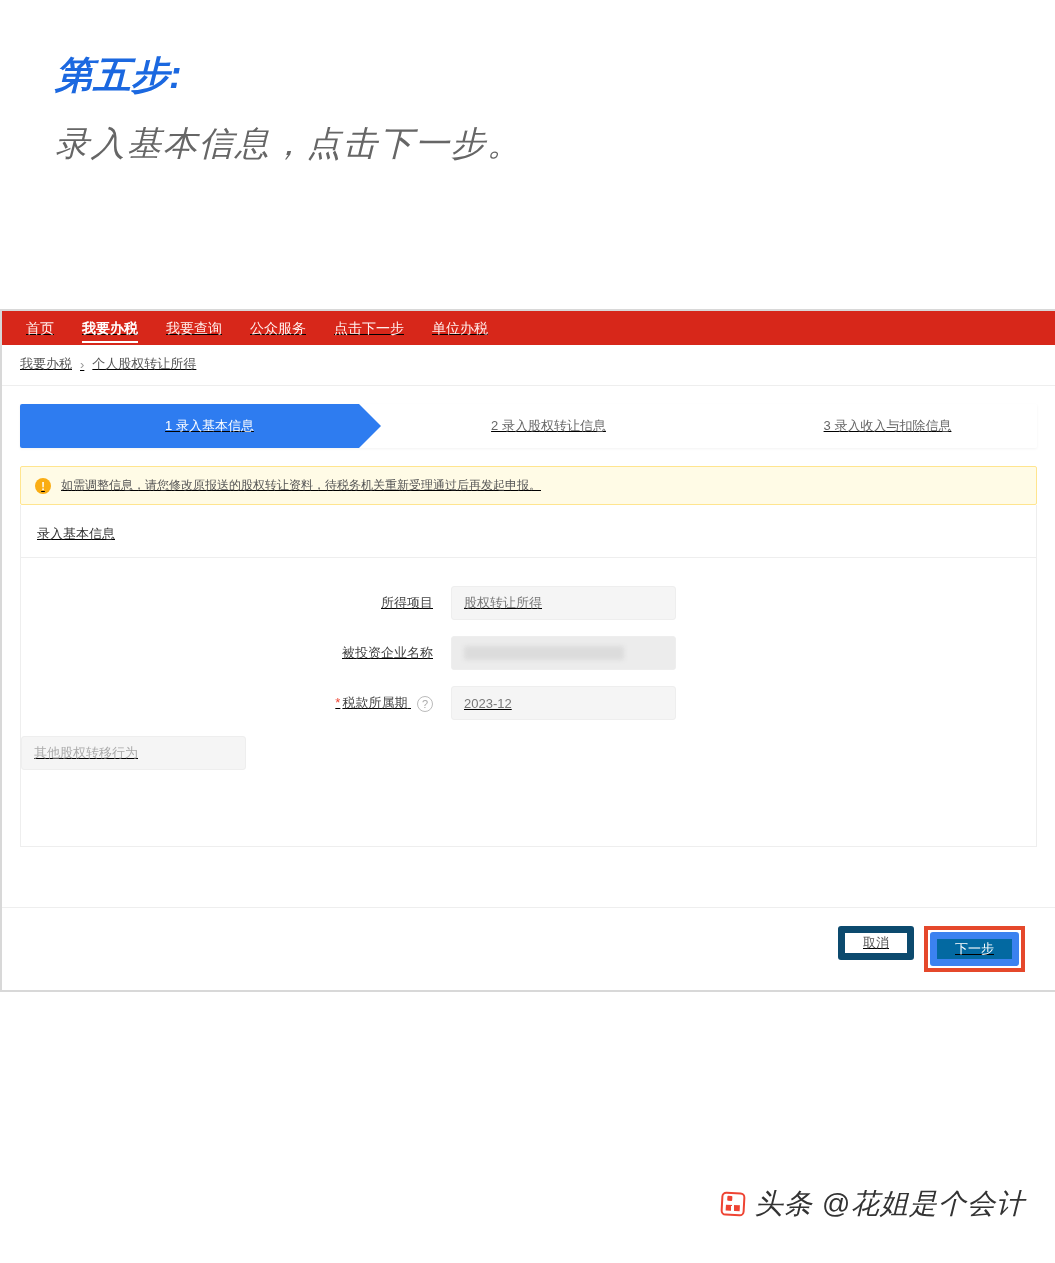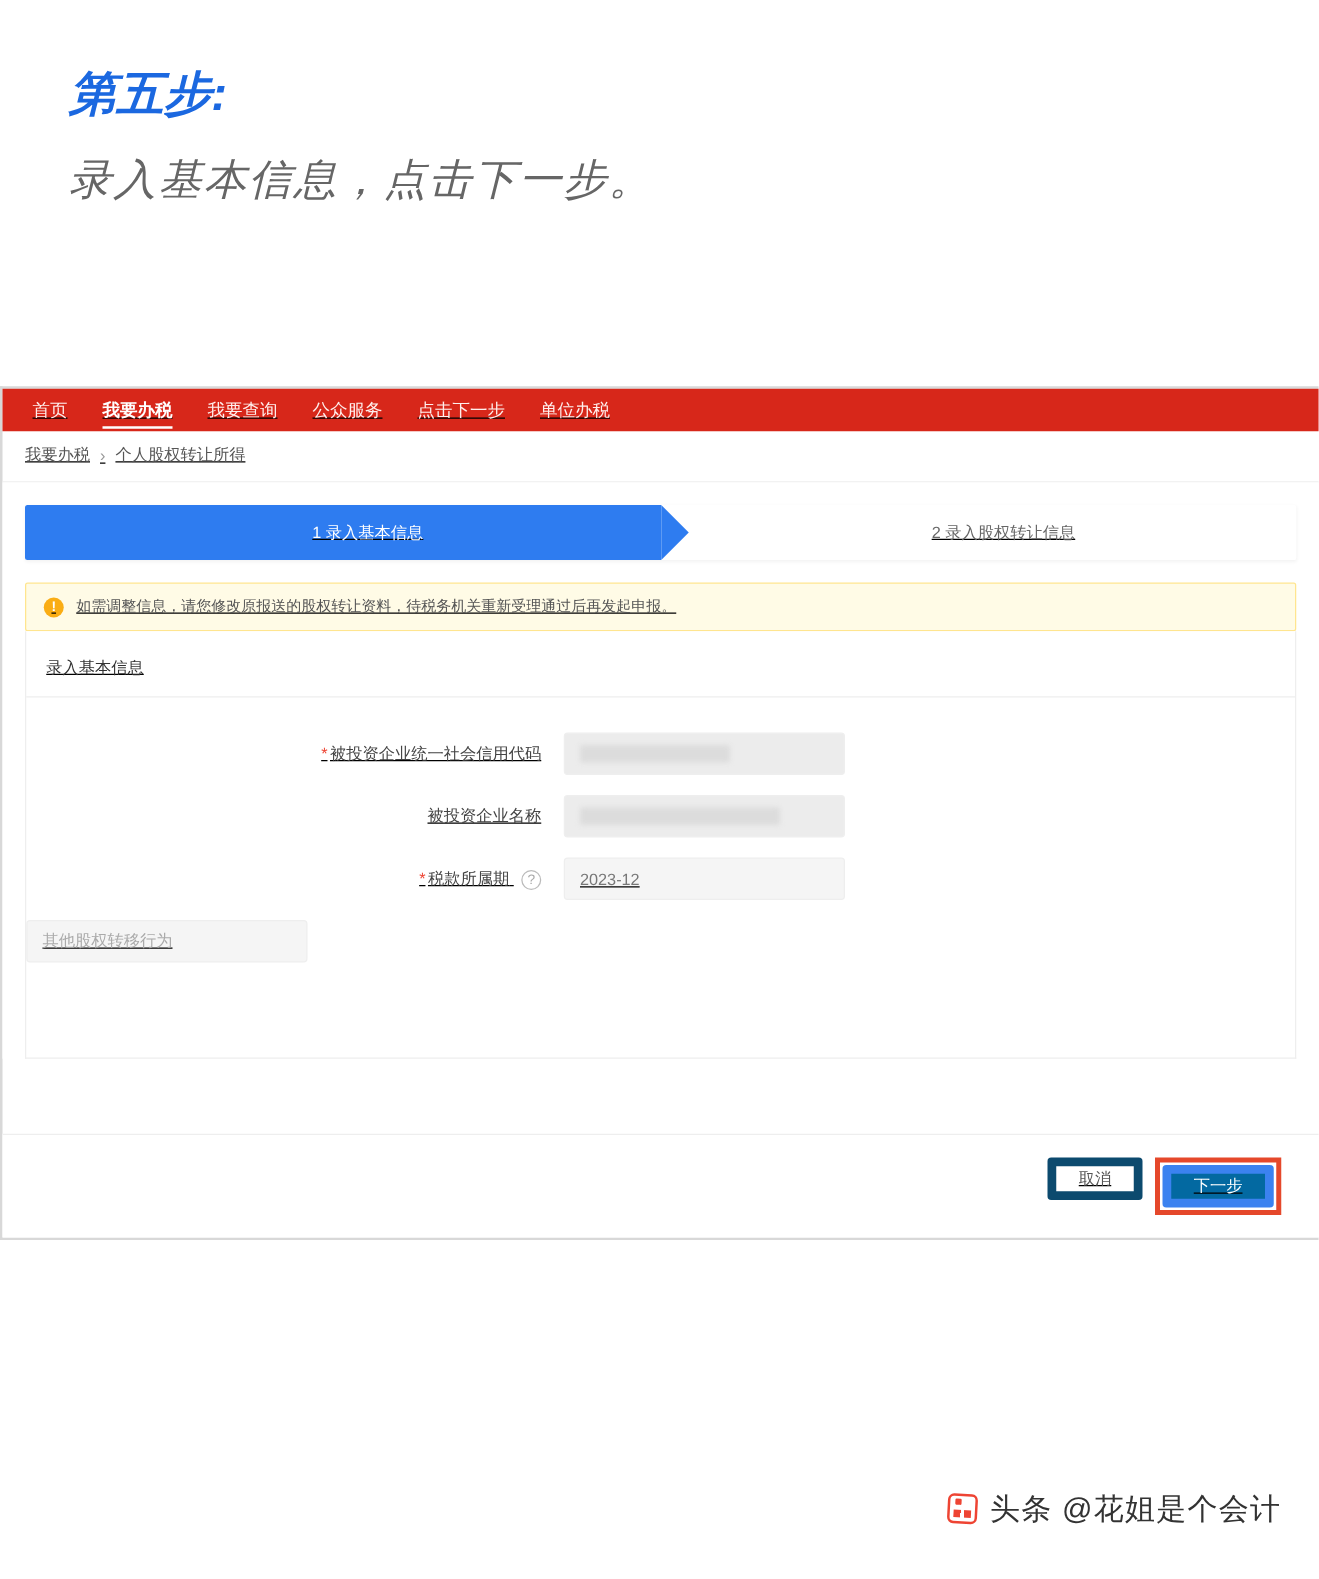--- a/index.html
+++ b/index.html
@@ -231,26 +231,27 @@
     }
     .highlight-box {
       border: 4px solid #e5482b;
       padding: 2px;
       display: inline-flex;
     }
     .watermark {
       position: fixed;
       bottom: 40px;
       right: 30px;
-      font-size: 24px;
+      font-size: 28px;
       color: #333;
       display: flex;
       align-items: center;
       font-weight: 500;
       letter-spacing: 1px;
+      font-style: italic;
     }
     .watermark-icon {
       width: 24px;
       height: 24px;
       border: 2.5px solid #e43;
       border-radius: 5px;
       margin-right: 10px;
       position: relative;
       transform: rotate(3deg);
     }
@@ -292,41 +293,40 @@
   <div class="breadcrumb">
     <span>我要办税</span>
     <span class="breadcrumb-sep">›</span>
     <span>个人股权转让所得</span>
   </div>
 
   <div class="main-area">
     <div class="steps">
       <div class="step active">1  录入基本信息</div>
       <div class="step">2  录入股权转让信息</div>
+      <div class="step">3  录入收入与扣除信息</div>
     </div>
 
     <div class="alert">
       <div class="alert-icon">!</div>
       <div>如需调整信息，请您修改原报送的股权转让资料，待税务机关重新受理通过后再发起申报。</div>
     </div>
 
     <div class="panel">
       <div class="panel-title">录入基本信息</div>
 
       <div class="form-area">
 
-
         <div class="form-row">
           <div class="form-label">
-            <span class="req">*</span><span>被投资企业统一社会信用代码</span>
+            <span>所得项目</span>
           </div>
-          <div class="form-input blurred">
-            <div class="blur-block"></div>
-          </div>
+          <div class="form-input">股权转让所得</div>
         </div>
+
 
         <div class="form-row">
           <div class="form-label">
             <span>被投资企业名称</span>
           </div>
           <div class="form-input blurred">
             <div class="blur-block" style="width:160px"></div>
           </div>
         </div>
 

